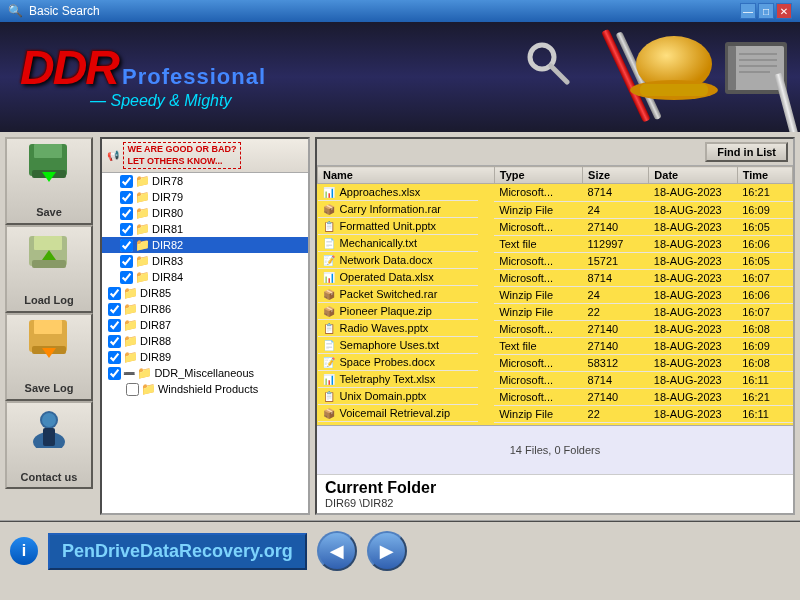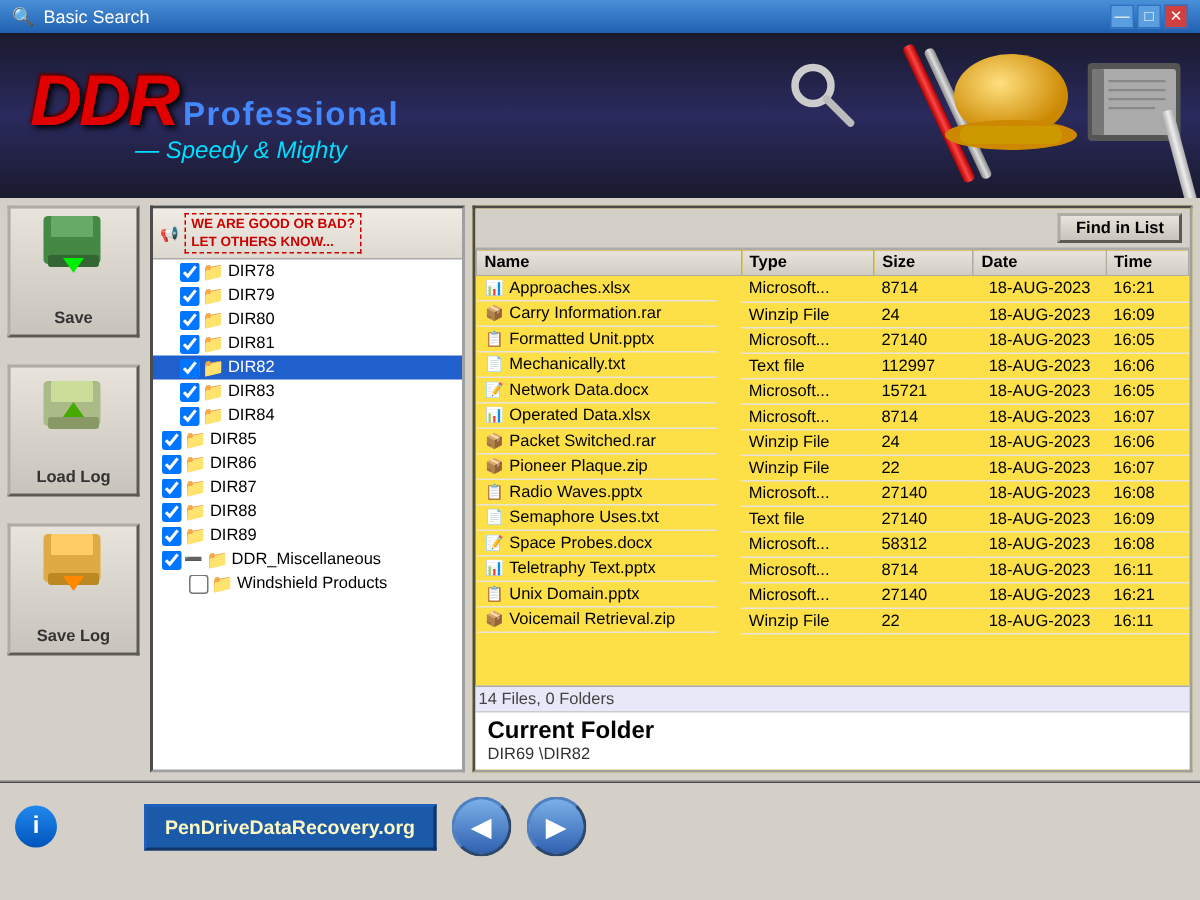--- a/index.html
+++ b/index.html
@@ -96,21 +96,21 @@
     .sidebar-btn {
       width: 88px;
       height: 88px;
       background: linear-gradient(to bottom, #e8e4dc, #c8c4bc);
       border: 2px outset #b0aca4;
       display: flex;
       flex-direction: column;
       align-items: center;
       justify-content: center;
       cursor: pointer;
-      margin-bottom: 18px;
+      margin-bottom: 0;
       padding: 5px;
       gap: 20px;
     }
     .sidebar-btn .btn-label { font-size: 11px; font-weight: bold; color: #333; text-align: center; }
 
     
     .file-tree-panel {
       width: 210px;
       background: white;
       border: 2px inset #a0a0a0;
@@ -208,22 +208,22 @@
     .icon-zip { color: #8800aa; }
 
     .file-table-wrapper {
       flex: 1;
       overflow-y: auto;
       overflow-x: auto;
     }
     .file-summary {
       background: #e8e8f8;
       border-top: 1px solid #aaa;
-      text-align: left;
-      padding: 2px;
+      text-align: center;
+      padding: 18px;
       font-size: 11px;
       color: #444;
     }
     .current-folder {
       padding: 4px 8px;
       border-top: 1px solid #ccc;
       font-size: 11px;
       background: white;
     }
     .current-folder .label { font-weight: bold; font-size: 16px; }
@@ -252,28 +252,27 @@
       flex-shrink: 0;
     }
     .info-text {
       flex: 1;
       font-size: 11px;
       color: #222;
       line-height: 1.4;
     }
     .website-btn {
       background: #1a5aa8;
-      color: #fef9c3;
+      color: #7dd3fc;
       border: 2px outset #2060bb;
       padding: 6px 12px;
-      font-size: 13px;
+      font-size: 18px;
       font-weight: bold;
       cursor: pointer;
       white-space: nowrap;
-      margin-left: 48px;
     }
     .nav-btn {
       width: 40px; height: 40px;
       background: linear-gradient(to bottom, #7ab0e8, #3060b0);
       border: 2px outset #5080c0;
       border-radius: 50%;
       color: white;
       font-size: 18px;
       display: flex;
       align-items: center;
@@ -282,21 +281,21 @@
     }
 
     
     ::-webkit-scrollbar { width: 12px; height: 12px; }
     ::-webkit-scrollbar-track { background: #d4d0c8; }
     ::-webkit-scrollbar-thumb { background: #a09898; border: 2px outset #c0bcb4; }
 
     .col-name { width: 160px; }
     .col-type { width: 80px; }
     .col-size { width: 60px; }
-    .col-date { width: 80px; text-align: center; }
+    .col-date { width: 80px; }
     .col-time { width: 50px; }
   </style>
 </head>
 <body>
 
 <div class="title-bar">
   <div class="title-bar-left">
     <span>🔍</span>
     <span>Basic Search</span>
   </div>
@@ -423,20 +422,31 @@
         <svg width="50" height="42" viewBox="0 0 50 42">
           <rect x="5" y="0" width="38" height="32" rx="3" fill="#ddaa44"></rect>
           <rect x="10" y="0" width="28" height="14" rx="1" fill="#ffcc66"></rect>
           <rect x="8" y="26" width="34" height="8" rx="2" fill="#bb8822"></rect>
           <polygon points="18,28 32,28 25,38" fill="#ff8800"></polygon>
         </svg>
       </div>
       <span class="btn-label">Save Log</span>
     </div>
 
+    <div class="sidebar-btn">
+      <div>
+        <svg width="40" height="40" viewBox="0 0 40 40">
+          <circle cx="20" cy="12" r="9" fill="#336699"></circle>
+          <ellipse cx="20" cy="34" rx="16" ry="10" fill="#336699"></ellipse>
+          <circle cx="20" cy="12" r="7" fill="#4488bb"></circle>
+          <rect x="14" y="20" width="12" height="18" rx="2" fill="#1a3355"></rect>
+        </svg>
+      </div>
+      <span class="btn-label">Contact us</span>
+    </div>
   </div>
 
   <div class="file-tree-panel">
     <div class="tree-toolbar">
       <span>📢</span>
       <div class="notice">
         <div>WE ARE GOOD OR BAD?</div>
         <div>LET OTHERS KNOW...</div>
       </div>
     </div>
@@ -651,21 +661,21 @@
       <span>Space Probes.docx</span>
     </td>
     <td class="col-type">Microsoft...</td>
     <td class="col-size">58312</td>
     <td class="col-date">18-AUG-2023</td>
     <td class="col-time">16:08</td>
   </tr>
             <tr>
     <td class="col-name">
       <span class="file-icon icon-excel">📊</span>
-      <span>Teletraphy Text.pptx</span>
+      <span>Teletraphy Text.xlsx</span>
     </td>
     <td class="col-type">Microsoft...</td>
     <td class="col-size">8714</td>
     <td class="col-date">18-AUG-2023</td>
     <td class="col-time">16:11</td>
   </tr>
             <tr>
     <td class="col-name">
       <span class="file-icon icon-ppt">📋</span>
       <span>Unix Domain.pptx</span>

